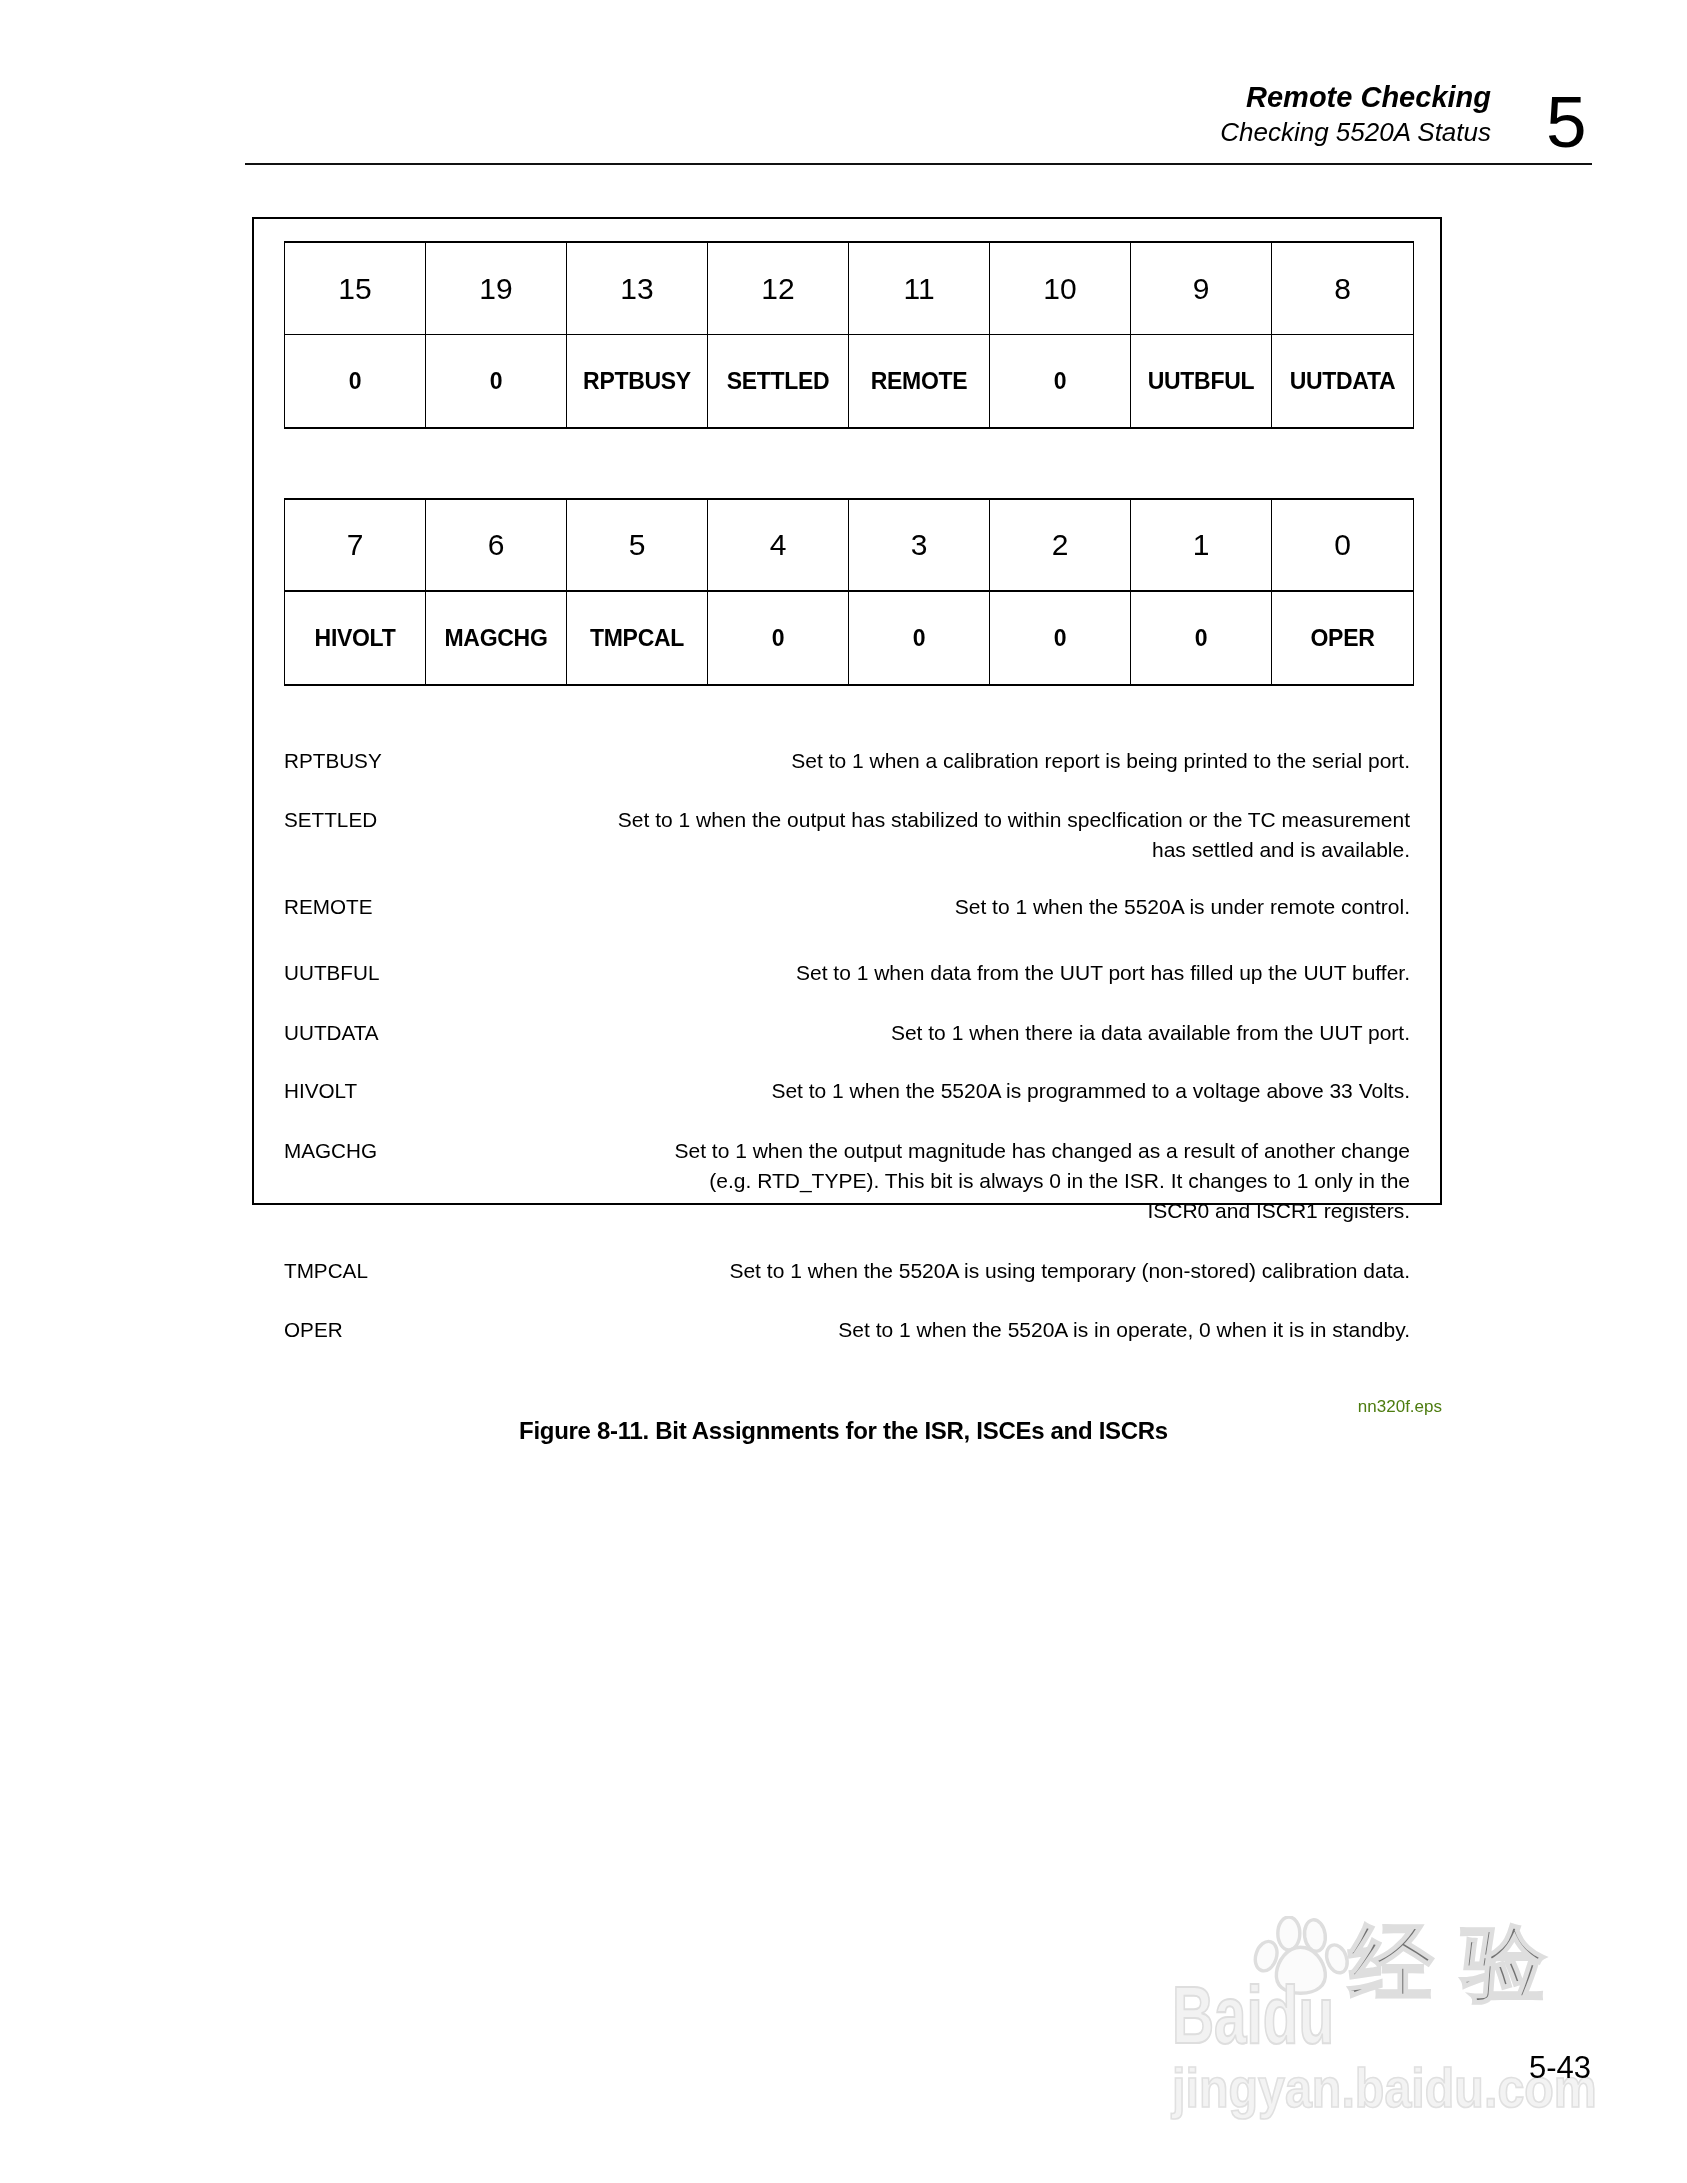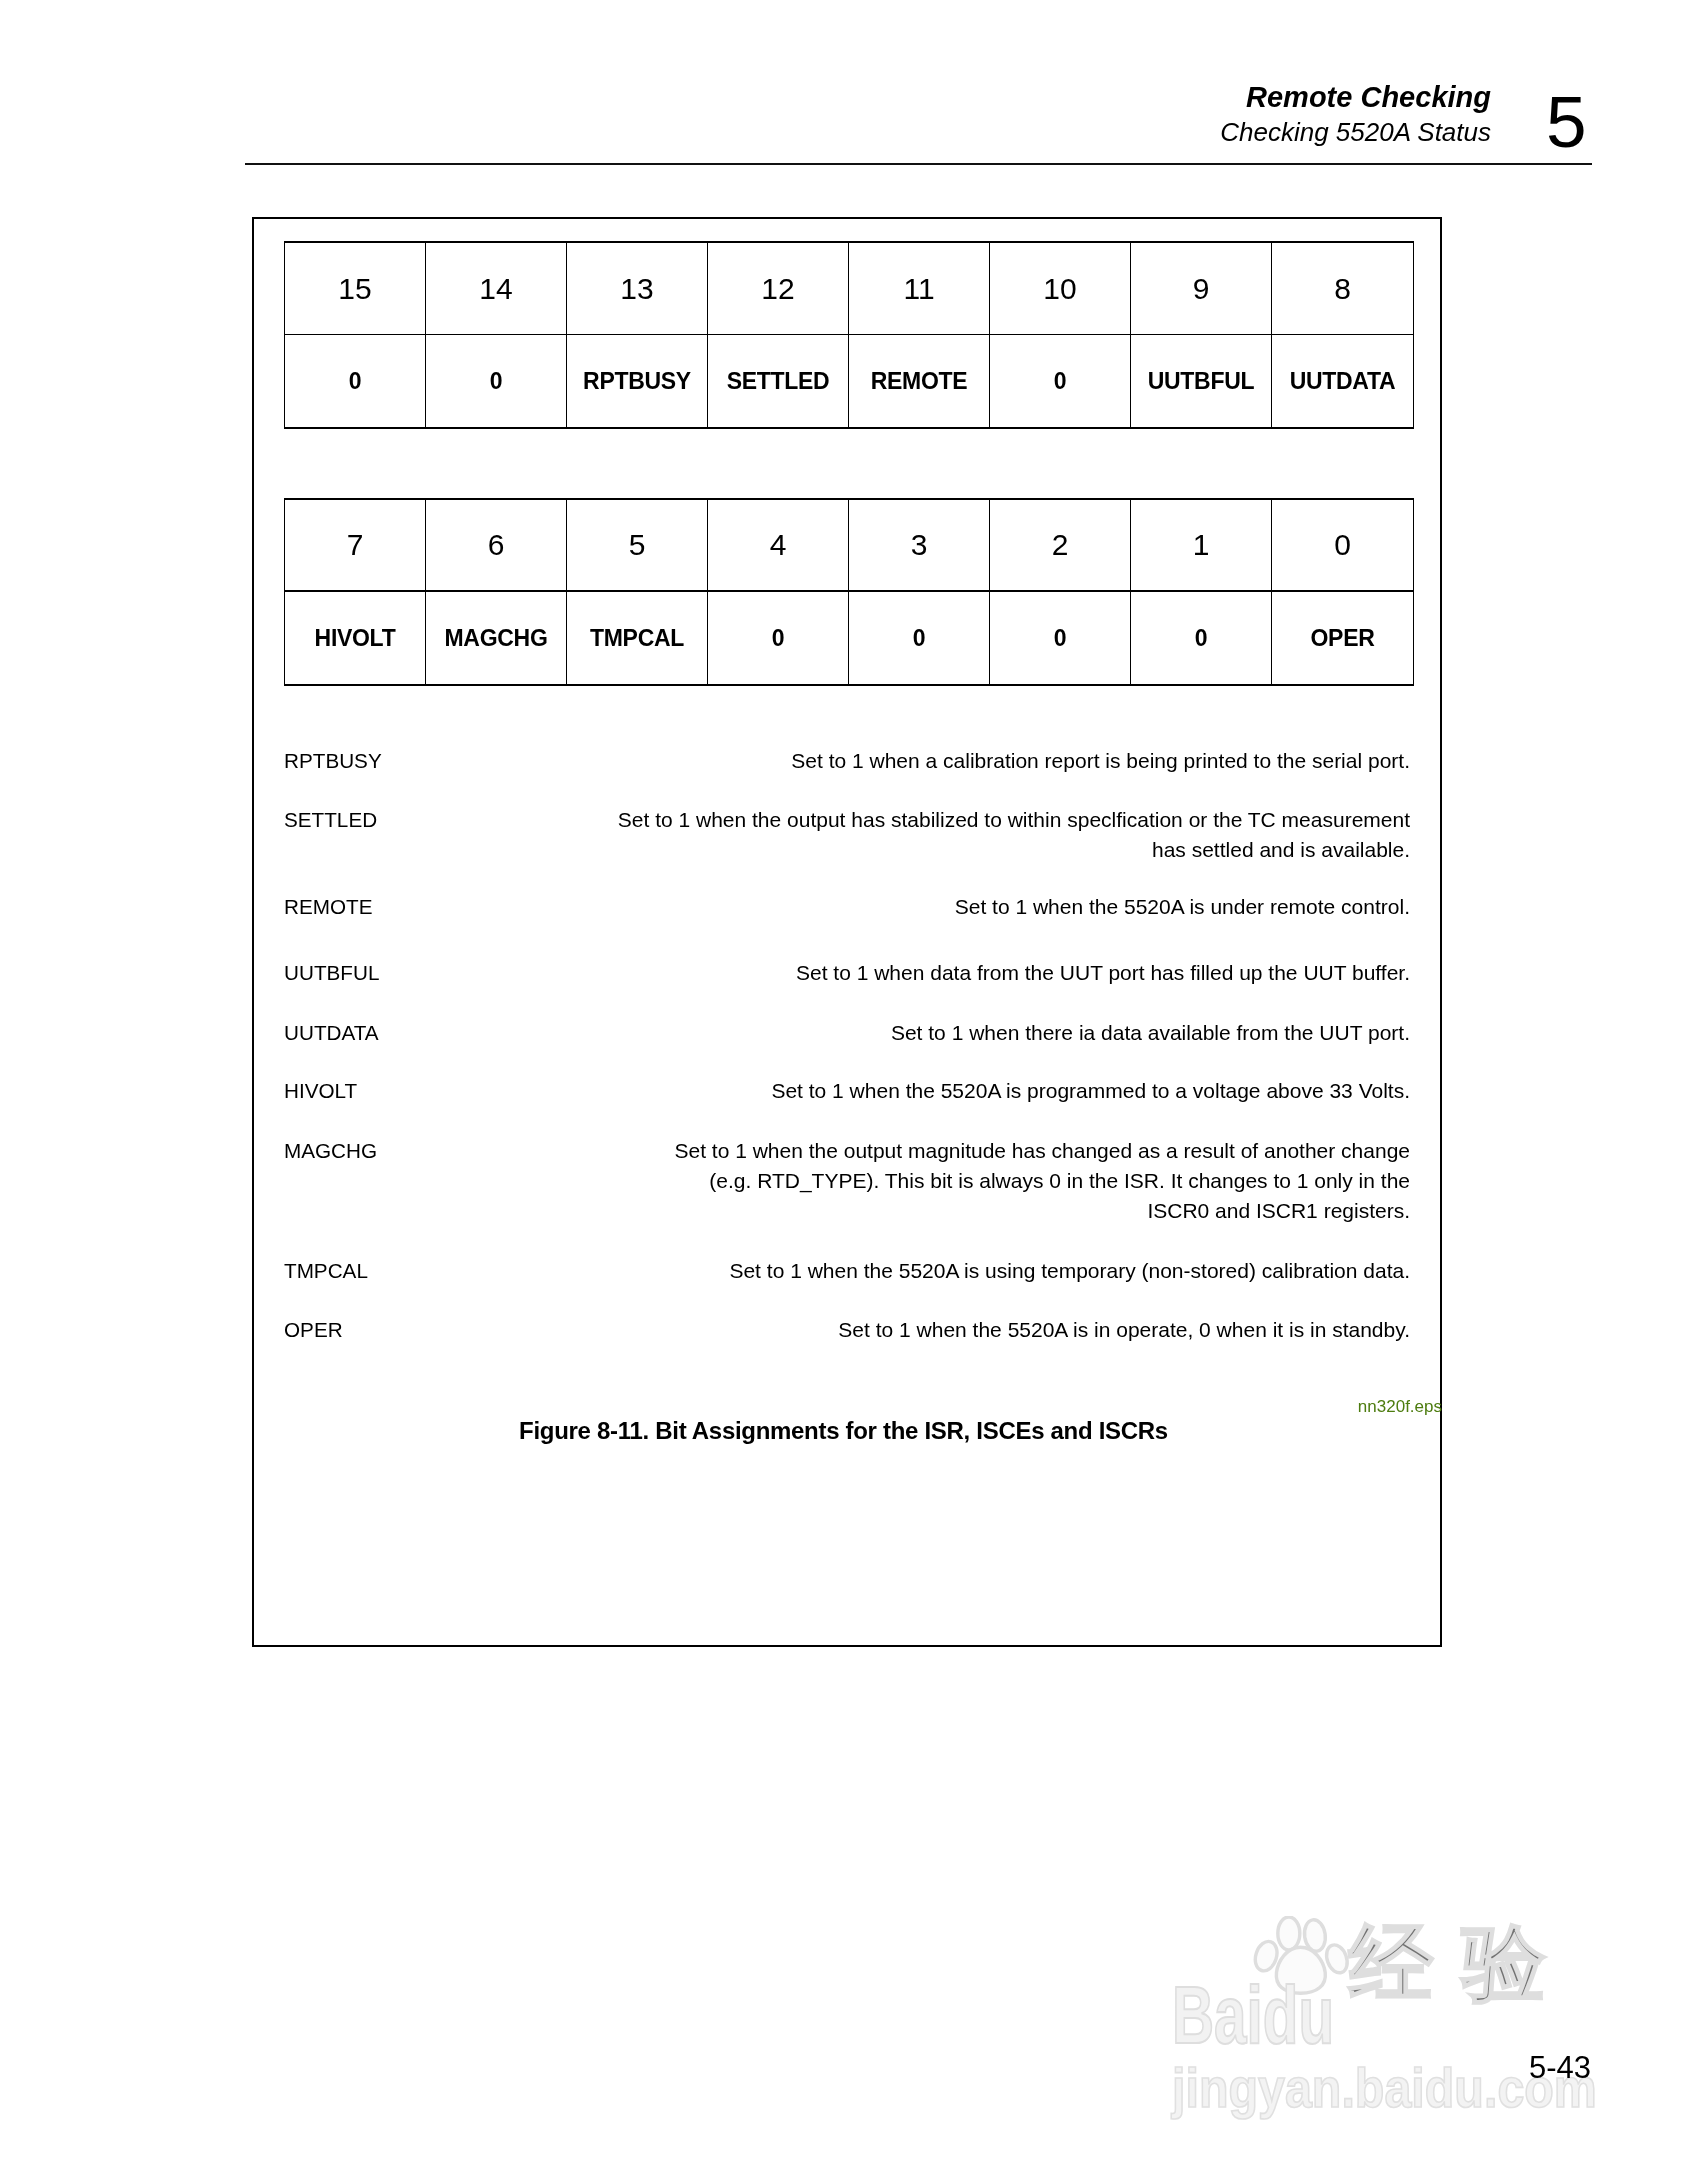--- a/index.html
+++ b/index.html
@@ -28,21 +28,21 @@
     font-size: 73px; line-height: 1; font-weight: 400;
   }
   .h-rule {
     position: absolute; left: 245px; top: 163px;
     width: 1347px; height: 2.1px; background: #111;
   }
 
   
   .figure-box {
     position: absolute; left: 252px; top: 217px;
-    width: 1190px; height: 1430px;
+    width: 1190px; height: 988px;
     border: 2.1px solid #000; box-sizing: border-box;
     background: #fff;
   }
 
   .bit-table {
     position: absolute; left: 30px;
     display: grid;
     grid-template-columns: repeat(8, 141px);
     grid-auto-rows: 92px;
     border: 1.4px solid #000;
@@ -128,21 +128,21 @@
 
   <div class="h-title">Remote Checking</div>
   <div class="h-sub">Checking 5520A Status</div>
   <div class="h-num">5</div>
   <div class="h-rule"></div>
 
   <div class="figure-box">
 
     <div class="bit-table t1">
       <div class="cell num">15</div>
-      <div class="cell num">14</div>
+      <div class="cell num">19</div>
       <div class="cell num">13</div>
       <div class="cell num">12</div>
       <div class="cell num">11</div>
       <div class="cell num">10</div>
       <div class="cell num">9</div>
       <div class="cell num">8</div>
       <div class="cell lbl">0</div>
       <div class="cell lbl">0</div>
       <div class="cell lbl">RPTBUSY</div>
       <div class="cell lbl">SETTLED</div>

